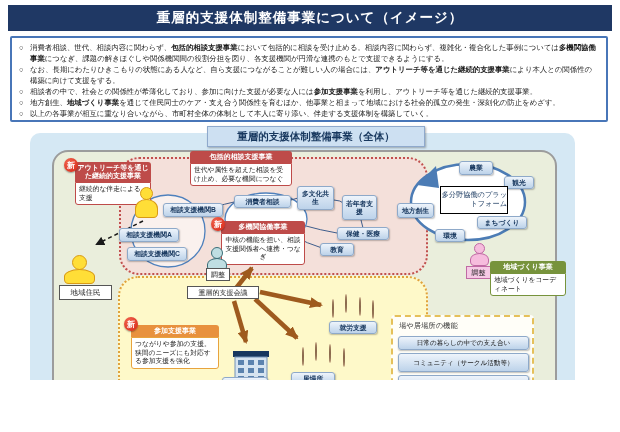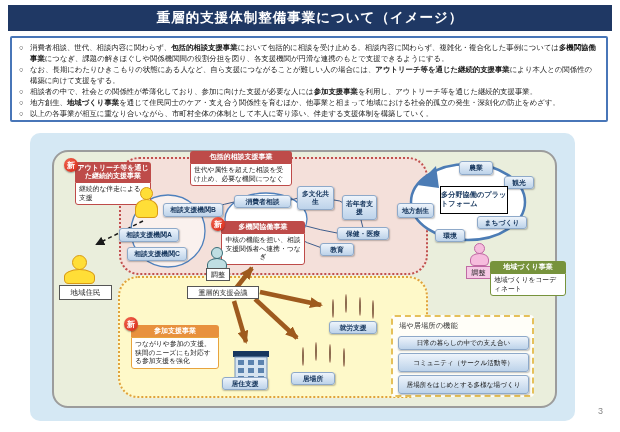--- a/index.html
+++ b/index.html
@@ -1,16 +1,16 @@
 <!DOCTYPE html>
 <html><head>
 <meta charset="utf-8">
 <style>
   html,body{margin:0;padding:0;background:#fff;}
-  .page{position:relative;width:620px;height:432px;background:#fff;overflow:hidden;
+  .page{position:relative;width:620px;height:380px;background:#fff;overflow:hidden;
         font-family:"Liberation Sans",sans-serif;color:#222;}
   
   .titlebar{position:absolute;left:8px;top:5px;width:604px;height:26px;background:#1F3864;
             color:#fff;font-weight:bold;font-size:13.5px;text-align:center;line-height:26px;letter-spacing:1px;}
   
   .bullets{position:absolute;left:10px;top:36px;width:598px;height:86px;background:#fff;
            border:2px solid #4876b8;border-radius:2px;box-sizing:border-box;
            padding:5px 7px 3px 7px;font-size:7.4px;line-height:1.48;color:#1a1a1a;}
   .bullet{display:flex;}
   .bullet .mark{flex:0 0 11px;}
@@ -92,20 +92,21 @@
       <div class="bullet">
         <span class="mark">○</span>
         <span class="btxt"><span>以上の各事業が相互に重なり合いながら、市町村全体の体制として本人に寄り添い、伴走する支援体制を構築していく。</span></span>
       </div>
     </div>
 
   <div class="outer"></div>
   <div class="inner"></div>
   <div class="region pink"></div>
   <div class="region yellow"></div>
+  <div class="diag-title">重層的支援体制整備事業（全体）</div>
 
   <svg class="overlay" width="620" height="432" viewBox="0 0 620 432">
     <defs>
       <marker id="mA" markerUnits="userSpaceOnUse" markerWidth="13" markerHeight="11" refX="11" refY="5.5" orient="auto">
         <path d="M0,0 L13,5.5 L0,11 Z" fill="#9E5A1E"></path>
       </marker>
       <marker id="mB" markerUnits="userSpaceOnUse" markerWidth="9" markerHeight="9" refX="7" refY="4.5" orient="auto">
         <path d="M0,0 L9,4.5 L0,9 Z" fill="#1a1a1a"></path>
       </marker>
     </defs>
@@ -218,22 +219,22 @@
           <rect x="15" y="26" width="6" height="5"></rect>
           <rect x="25" y="26" width="6" height="5"></rect>
       </g>
     </svg>
   </div>
   <div class="bluebox" style="left:222px;top:377px;width:46px;height:13px">居住支援</div>
 
   <div class="bluebox" style="left:459px;top:161px;width:34px;height:14px">農業</div>
   <div class="bluebox" style="left:504px;top:176px;width:30px;height:13px">観光</div>
   <div style="position:absolute;left:440px;top:186px;width:68px;height:28px;background:#fff;border:1.5px solid #000;
-              box-sizing:border-box;z-index:4;display:flex;align-items:center;justify-content:center;text-align:left;
-              font-size:7.2px;font-weight:bold;color:#17375E;line-height:1.2">多分野協働のプラットフォーム</div>
+              box-sizing:border-box;z-index:4;display:flex;align-items:center;justify-content:center;text-align:right;
+              font-size:7.2px;font-weight:normal;color:#17375E;line-height:1.2">多分野協働のプラットフォーム</div>
   <div class="bluebox" style="left:397px;top:203px;width:37px;height:15px">地方創生</div>
   <div class="bluebox" style="left:477px;top:216px;width:50px;height:13px">まちづくり</div>
   <div class="bluebox" style="left:435px;top:229px;width:30px;height:13px">環境</div>
 
   <div class="person p-pink" style="left:470px;top:243px;width:19px">
     <div class="ph" style="width:11px;height:11px"></div>
     <div class="pb" style="width:19px;height:13px"></div>
   </div>
   <div class="whitebox" style="left:466px;top:266px;width:25px;height:13px;background:#F6C9E5;border-color:#C06AA4">調整</div>
   <div class="card" style="left:490px;top:261px;width:76px">

